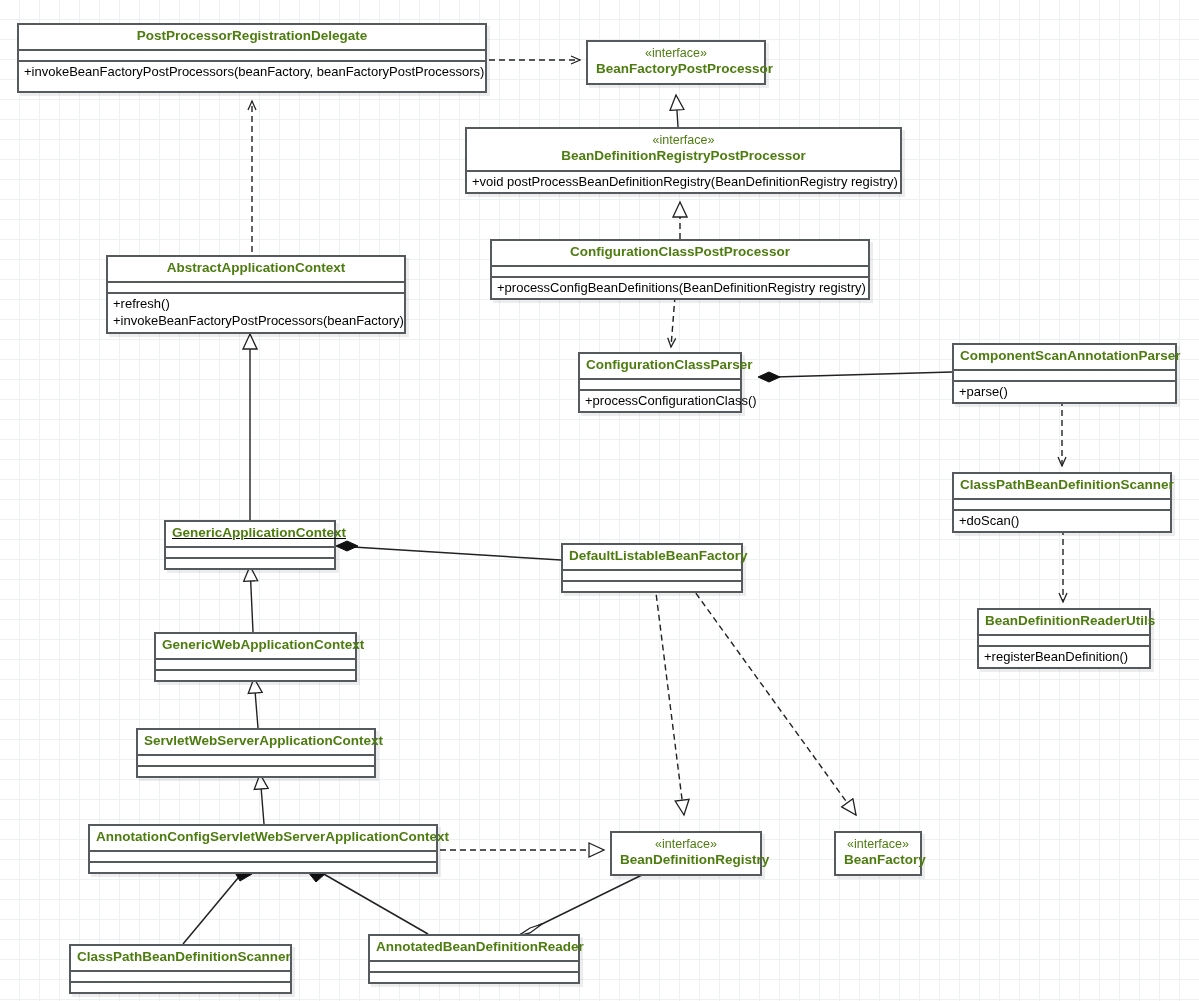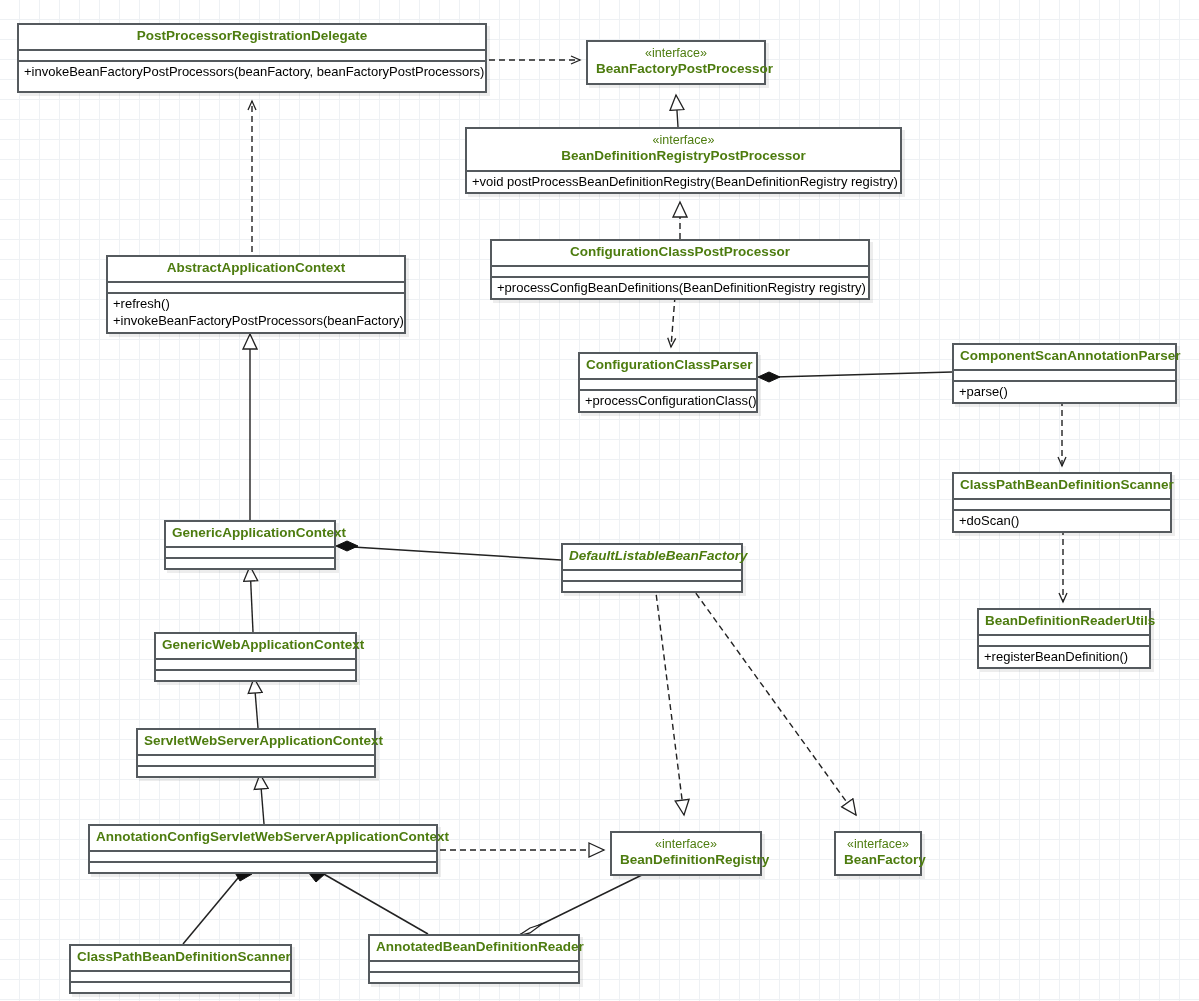--- a/index.html
+++ b/index.html
@@ -190,21 +190,21 @@
   </div>
 
   <div class="uml" style="left:490px;top:239px;width:380px;">
     <div class="title">ConfigurationClassPostProcessor</div>
     <div class="sep"></div>
     <div class="compartment empty"></div>
     <div class="sep"></div>
     <div class="compartment">+processConfigBeanDefinitions(BeanDefinitionRegistry registry)</div>
   </div>
 
-  <div class="uml" style="left:578px;top:352px;width:180px;">
+  <div class="uml" style="left:578px;top:352px;width:164px;">
     <div class="title">ConfigurationClassParser</div>
     <div class="sep"></div>
     <div class="compartment empty"></div>
     <div class="sep"></div>
     <div class="compartment">+processConfigurationClass()</div>
   </div>
 
   <div class="uml" style="left:952px;top:343px;width:225px;">
     <div class="title">ComponentScanAnnotationParser</div>
     <div class="sep"></div>
@@ -231,21 +231,21 @@
   </div>
 
   <div class="uml" style="left:977px;top:608px;width:174px;">
     <div class="title">BeanDefinitionReaderUtils</div>
     <div class="sep"></div>
     <div class="compartment empty"></div>
     <div class="sep"></div>
     <div class="compartment">+registerBeanDefinition()</div>
   </div>
 
-  <div class="uml" style="left:164px;top:520px;width:172px;">
+  <div class="uml" style="left:164px;top:520px;width:172px;text-decoration:underline;">
     <div class="title">GenericApplicationContext</div>
     <div class="sep"></div>
     <div class="compartment empty"></div>
     <div class="sep"></div>
     <div class="compartment empty"></div>
   </div>
 
   <div class="uml" style="left:154px;top:632px;width:203px;">
     <div class="title">GenericWebApplicationContext</div>
     <div class="sep"></div>
@@ -263,21 +263,21 @@
   </div>
 
   <div class="uml" style="left:88px;top:824px;width:350px;">
     <div class="title">AnnotationConfigServletWebServerApplicationContext</div>
     <div class="sep"></div>
     <div class="compartment empty"></div>
     <div class="sep"></div>
     <div class="compartment empty"></div>
   </div>
 
-  <div class="uml" style="left:561px;top:543px;width:182px;font-style:italic;">
+  <div class="uml" style="left:561px;top:543px;width:182px;">
     <div class="title">DefaultListableBeanFactory</div>
     <div class="sep"></div>
     <div class="compartment empty"></div>
     <div class="sep"></div>
     <div class="compartment empty"></div>
   </div>
 
   <div class="uml iface" style="left:610px;top:831px;width:152px;">
     <div class="title">
       <span class="stereo">«interface»</span>

